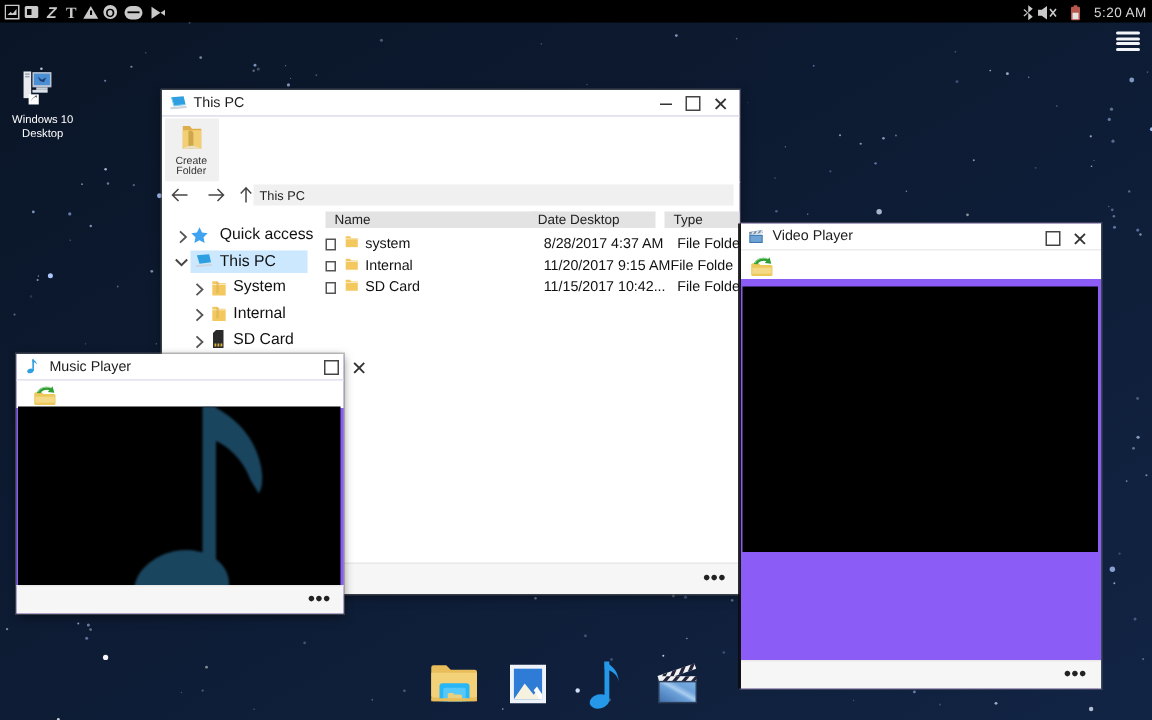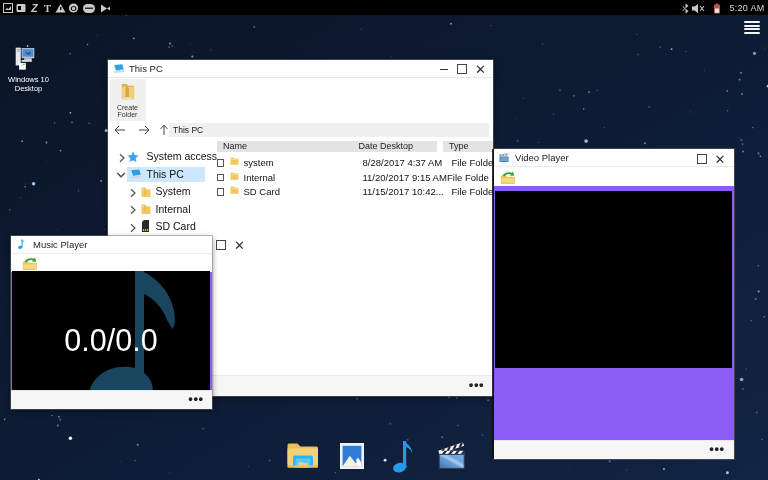--- a/index.html
+++ b/index.html
@@ -34,21 +34,21 @@
   #pc-body{position:absolute;left:0;top:80px;right:0;bottom:19.5px;background:#fff;overflow:hidden;}
   .hdrblk{position:absolute;top:1.5px;height:11px;background:#e3e3e3;font-size:9px;color:#222;line-height:11px;padding-left:6px;box-sizing:border-box;}
   .lrow{position:absolute;height:14.7px;font-size:9.5px;color:#111;}
   .cbox{position:absolute;left:109px;top:3.5px;width:5.6px;height:5.6px;border:1px solid #555;background:#fff;}
   .lname{position:absolute;left:136px;top:1.5px;}
   .ldate{position:absolute;left:255px;top:1.5px;font-size:9.5px;color:#111;white-space:nowrap;}
   .ltype{position:absolute;left:344px;top:1.5px;font-size:9.5px;color:#111;white-space:nowrap;}
   .trow{position:absolute;font-size:10.5px;color:#111;height:17.5px;}
   .titm{position:absolute;top:1px;}
   
-  #music{left:10.5px;top:235.5px;width:201px;height:173px;}
+  #music{left:10.5px;top:235.5px;width:218px;height:173px;}
   #video{left:493.5px;top:149px;width:240px;height:310px;box-shadow:-2px 0 0 rgba(10,10,12,.85),0 0 0 1px rgba(120,120,120,.45);}
   .ptool{position:absolute;left:0;top:17px;right:0;height:18.5px;background:#fff;border-top:1px solid #ececec;}
   .blackc{position:absolute;background:#000;overflow:hidden;}
   #mp-time{position:absolute;left:0;right:0;top:51.5px;text-align:center;color:#fff;font-size:30.5px;}
 </style>
 </head>
 <body>
 
 <svg class="abs" style="left:0;top:0" width="768" height="480" viewBox="0 0 768 480">
 <circle cx="491.1" cy="25.7" r="0.59" fill="#cfe0ff" opacity="0.37"></circle>
@@ -459,21 +459,21 @@
       <div class="ltype">File Folde</div>
     </div>
 
     <div class="trow" style="left:0;top:9.5px;width:210px">
       <svg class="abs" style="left:11px;top:3.5px" width="6" height="10" viewBox="0 0 6 10">
           <path d="M1 1.2 L5 5 L1 8.8" stroke="#555" stroke-width="1.2" fill="none"></path>
         </svg>
       <svg class="abs" style="left:19.5px;top:1.5px" width="12" height="12" viewBox="0 0 12 12">
           <path d="M6 0.5 L7.7 4 L11.5 4.5 L8.7 7.2 L9.4 11 L6 9.2 L2.6 11 L3.3 7.2 L0.5 4.5 L4.3 4 Z" fill="#3fa3f0"></path>
         </svg>
-      <div class="titm" style="left:39px">System access</div>
+      <div class="titm" style="left:39px">Quick access</div>
     </div>
     <div class="trow" style="left:0;top:27px;width:210px">
       <div style="position:absolute;left:19px;top:0.2px;width:78.5px;height:15.5px;background:#cbe8ff;"></div>
       <svg class="abs" style="left:8.5px;top:5.5px" width="10" height="6" viewBox="0 0 10 6">
           <path d="M1.2 1 L5 4.8 L8.8 1" stroke="#444" stroke-width="1.3" fill="none"></path>
         </svg>
       <svg class="abs" style="left:22px;top:2px" width="12" height="10" viewBox="0 0 14 11">
         <path d="M1.5 1 L11 0.2 L12.5 6.5 L3.5 7.6 Z" fill="#2e9fe0"></path>
         <path d="M0.5 8.8 L13 7.6 L13.5 9.2 L1 10.4 Z" fill="#cdd6de"></path>
       </svg>
@@ -567,21 +567,20 @@
     </svg>
   </div>
   <div class="blackc" style="left:1.5px;right:1.5px;top:35.5px;height:119.5px">
     <svg class="abs" style="left:0;top:0" width="238" height="119.5" viewBox="0 0 238 119.5">
       <g fill="#1a455f" style="filter:blur(0.6px)">
       <ellipse cx="109" cy="121" rx="32" ry="25" transform="rotate(-12 109 121)"></ellipse>
       <rect x="123" y="0" width="9" height="112"></rect>
       <path d="M132 1 C145 8 158 20 162 40 C163.5 48 163 54 160.5 58 L155 49 C151 37 141 27 132 23 Z"></path>
       </g>
     </svg>
-    <div id="mp-time">0.0/0.0</div>
   </div>
   <div class="bstrip" style="height:18px">
     <div class="dots" style="right:8px;top:0.5px">•••</div>
   </div>
 </div>
 
 <svg class="abs" style="left:286px;top:440px" width="34" height="29" viewBox="0 0 34 29">
   <path d="M1.5 5 a1.5 1.5 0 0 1 1.5-1.5 h8.5 l3 3 h16 a1.5 1.5 0 0 1 1.5 1.5 v18 a1.5 1.5 0 0 1-1.5 1.5 H3 a1.5 1.5 0 0 1-1.5-1.5 Z" fill="#e9bd5a"></path>
   <path d="M1.5 8.5 h30.5 v15 a1.5 1.5 0 0 1-1.5 1.5 H3 a1.5 1.5 0 0 1-1.5-1.5 Z" fill="#f3d179"></path>
   <path d="M7 27.5 v-10 a2 2 0 0 1 2-2 h16 a2 2 0 0 1 2 2 v10 Z" fill="#29b6f6"></path>

